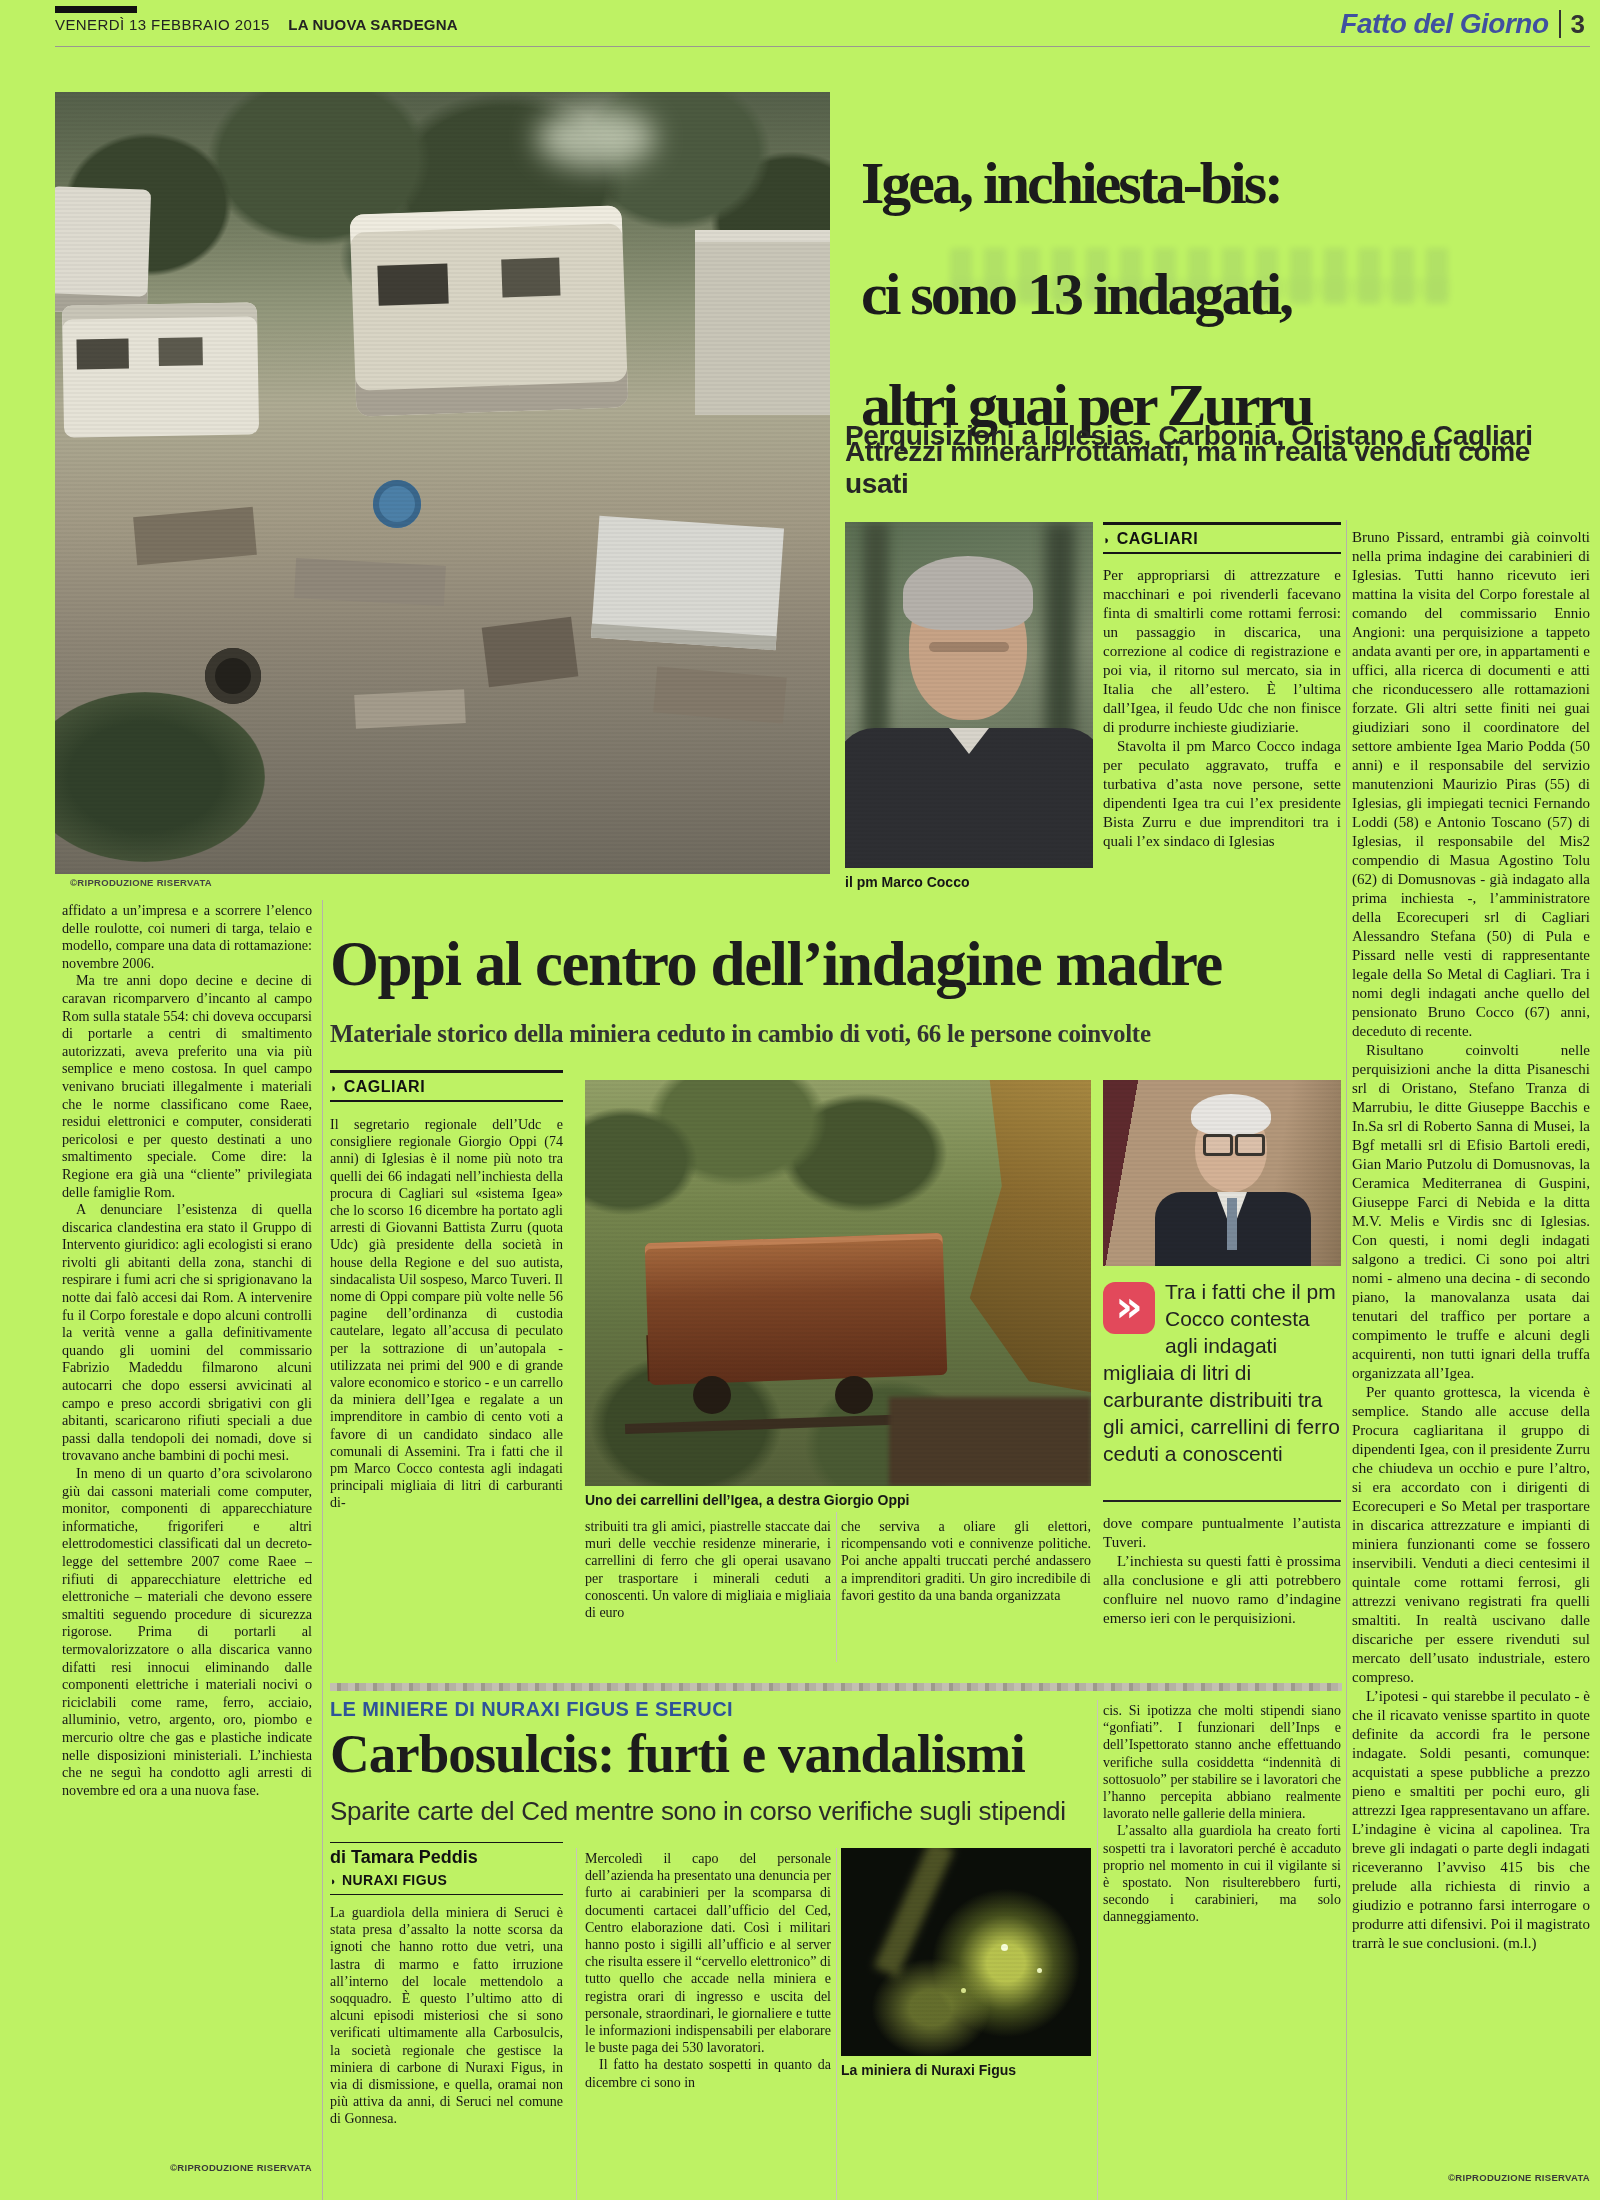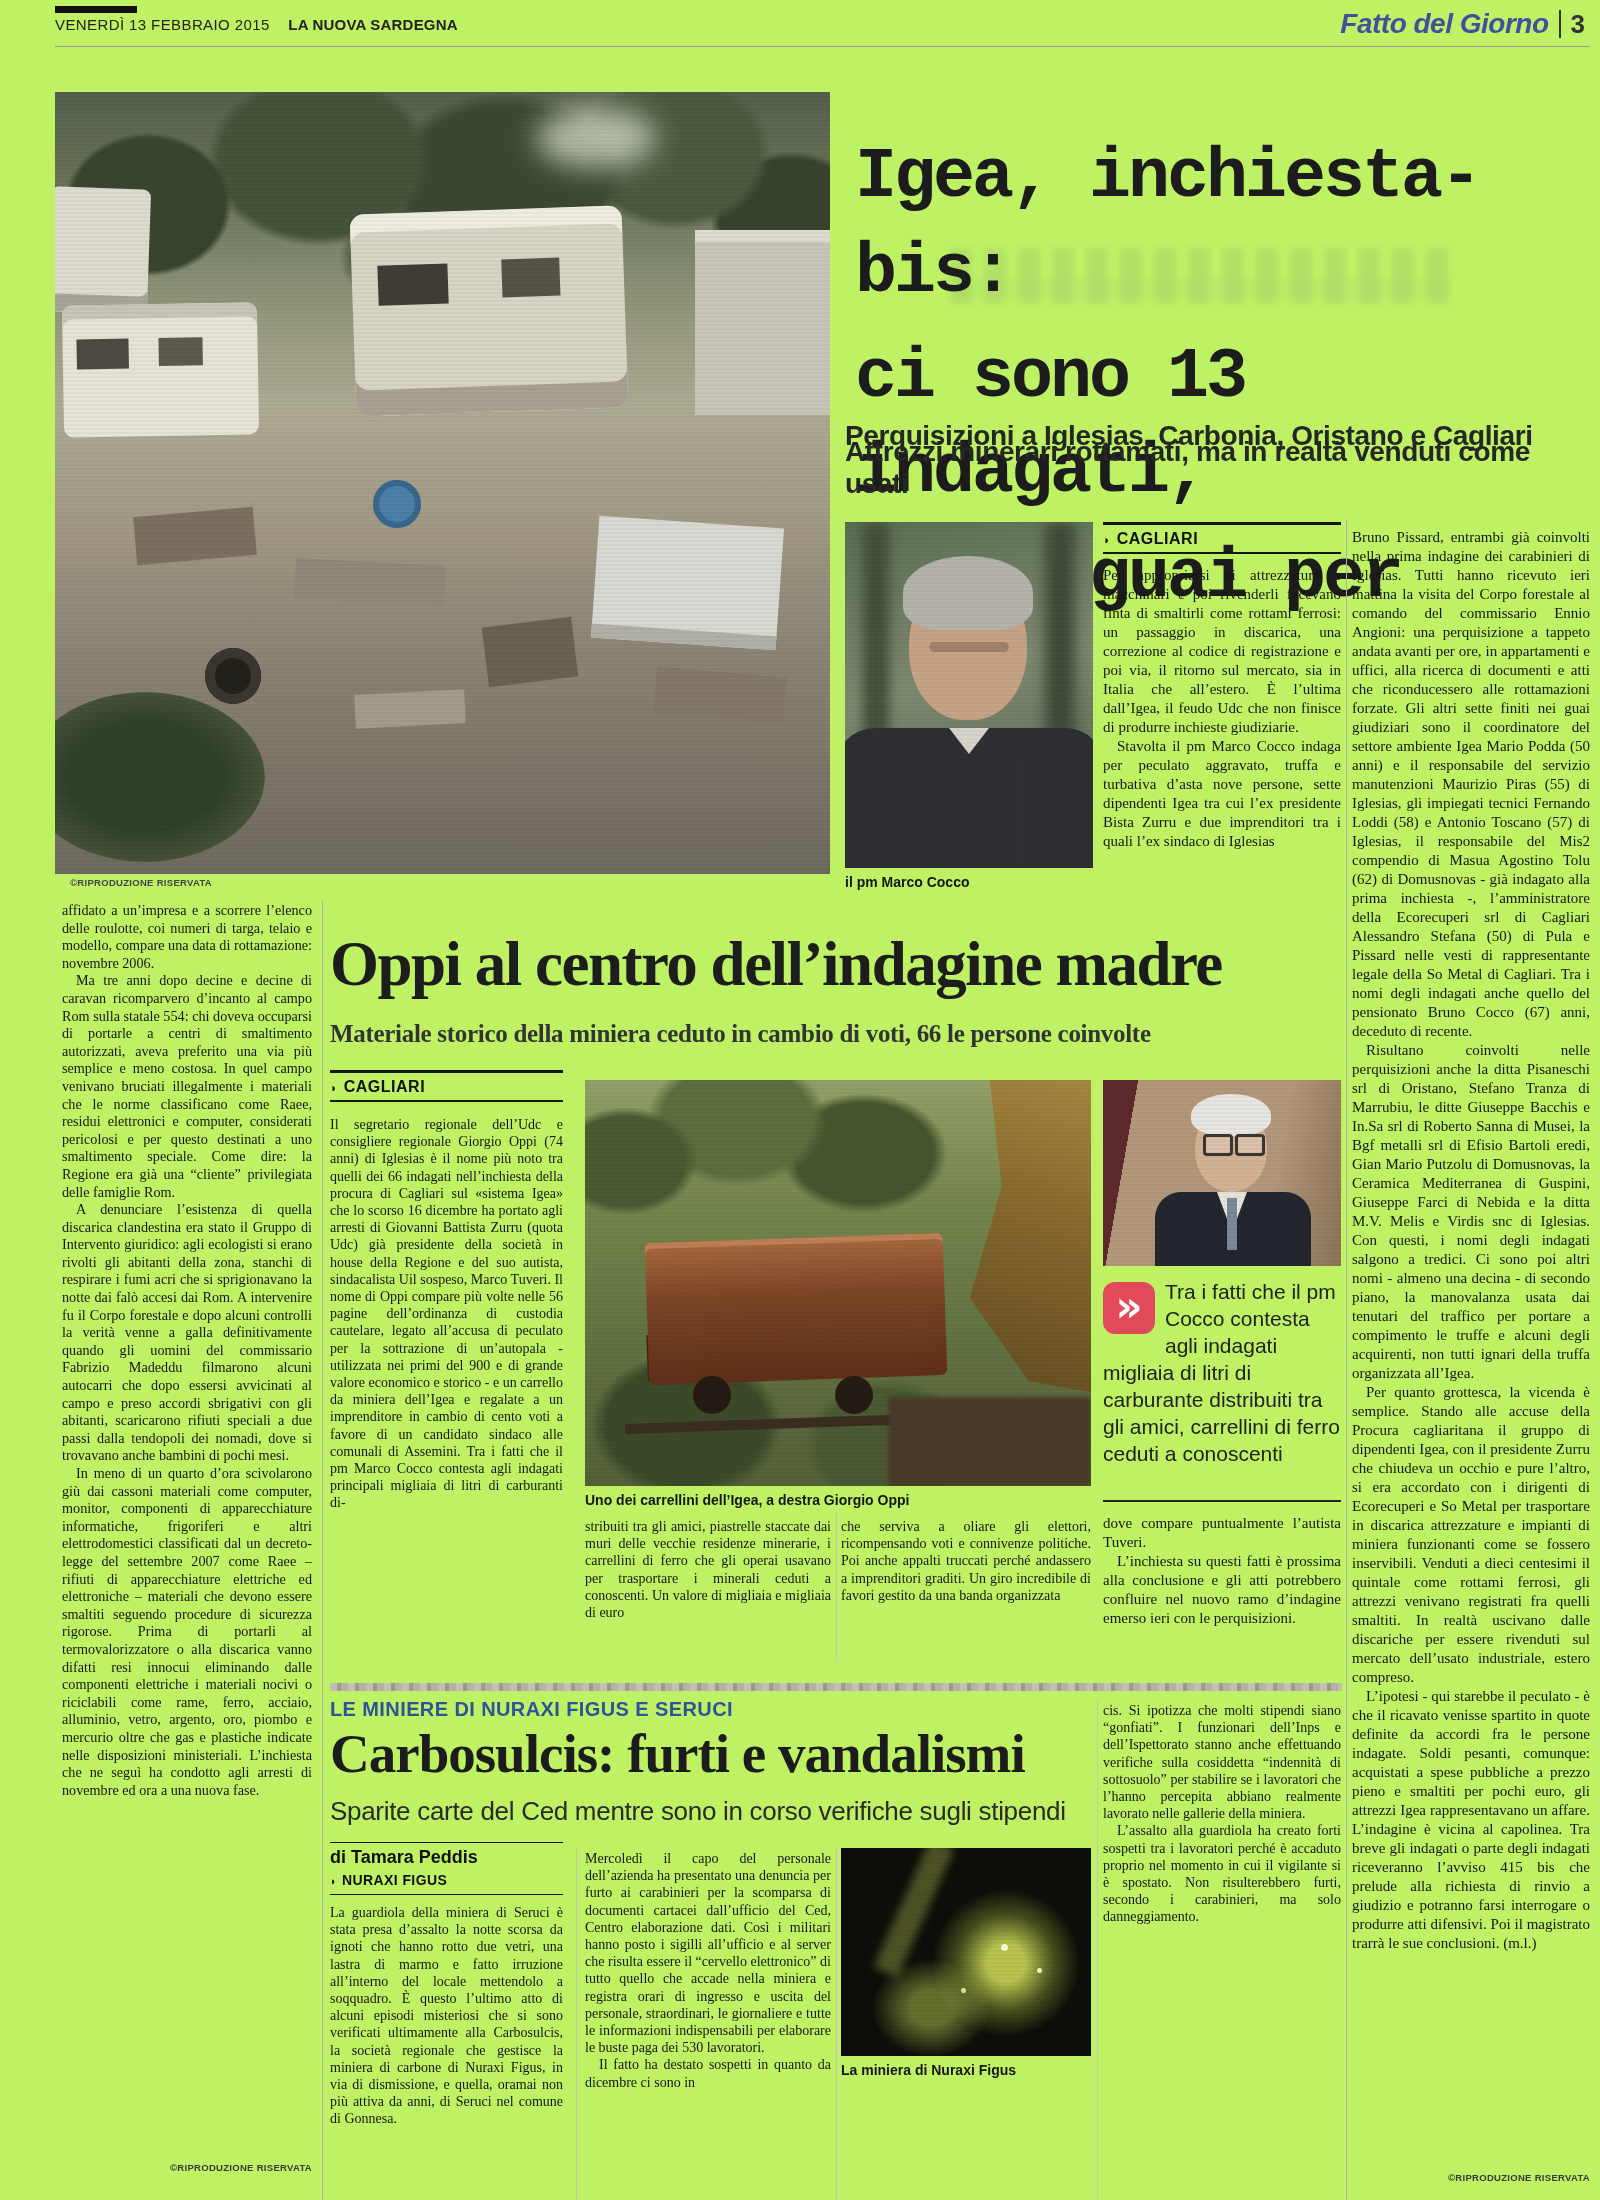--- a/index.html
+++ b/index.html
@@ -113,22 +113,22 @@
      transform:rotate(24deg);filter:blur(4px);}
   .mn-dot1{left:160px;top:96px;width:7px;height:7px;border-radius:50%;background:#f8ffd8;}
   .mn-dot2{left:196px;top:120px;width:5px;height:5px;border-radius:50%;background:#eef8c0;}
   .mn-dot3{left:120px;top:140px;width:5px;height:5px;border-radius:50%;background:#dce890;}
 
   
   .ghost{left:950px;top:248px;width:500px;height:56px;opacity:.16;filter:blur(3px);border-radius:4px;
      background:repeating-linear-gradient(90deg,rgba(60,70,120,.6) 0 22px,transparent 22px 34px),
                 repeating-linear-gradient(0deg,transparent 0 6px,rgba(60,70,120,.25) 6px 26px,transparent 26px 56px);}
   .igea-headline{left:845px;top:120px;width:750px;}
-  .igea-headline p{margin:10px;font-size:70px;line-height:95px;font-weight:700;color:#1c1c1c;
-     letter-spacing:-3px;font-family:Liberation Mono, monospace;}
+  .igea-headline p{margin:16px;font-size:60px;line-height:95px;font-weight:700;color:#1c1c1c;
+     letter-spacing:-3px;font-family:Liberation Serif, serif;}
   .igea-sub{left:845px;width:750px;font-family:"Liberation Sans",sans-serif;font-weight:700;
      font-size:28px;color:#262626;letter-spacing:-.4px;}
   .igea-sub1{top:420px;} .igea-sub2{top:436px;}
 
   .dateline{border-top:3px solid #161616;border-bottom:2px solid #161616;
      font-family:"Liberation Sans",sans-serif;font-weight:700;font-size:16px;color:#111;
      padding:5px 0 4px 0;letter-spacing:.5px;}
   .dateline .mark{font-size:12px;margin-right:6px;}
 
   .bodytext{text-align:justify;overflow:hidden;}

